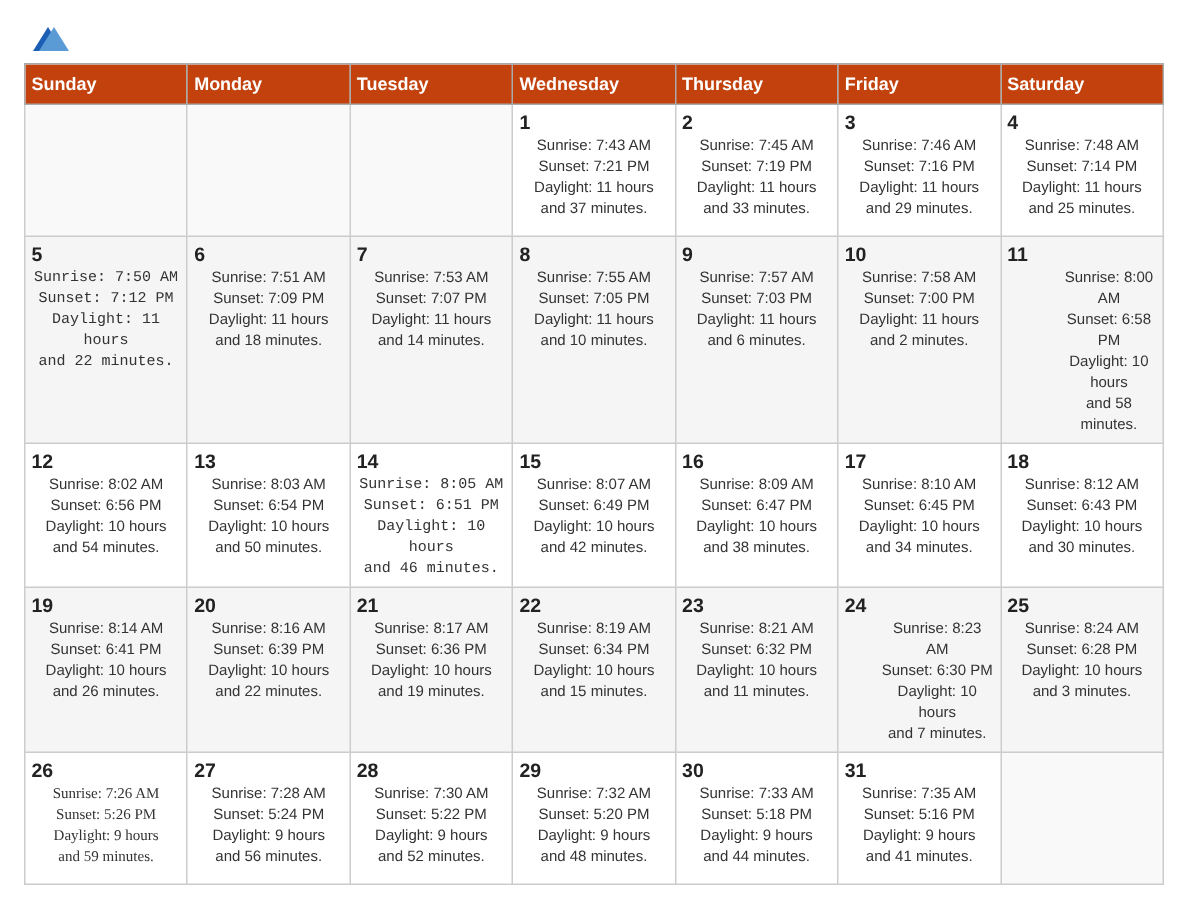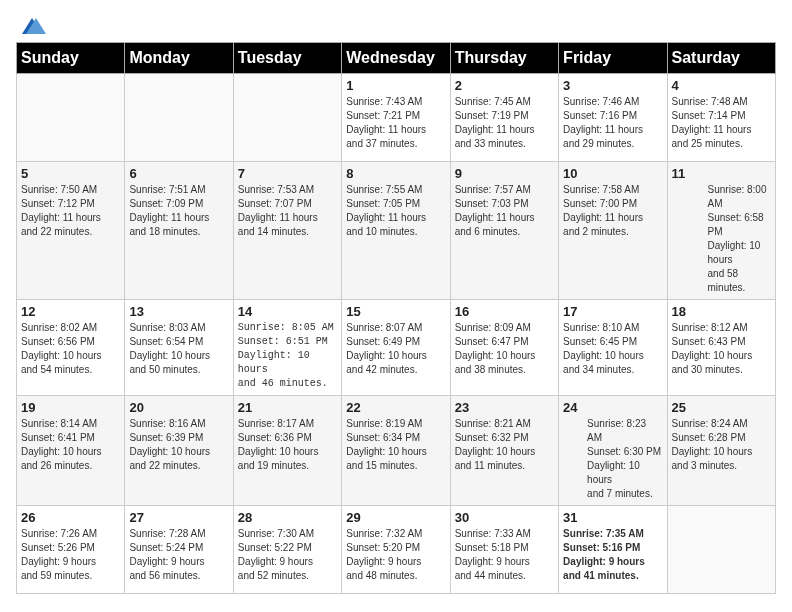--- a/index.html
+++ b/index.html
@@ -36,23 +36,23 @@
     .location-title {
       font-size: 16px;
       color: #333;
     }
     table {
       width: 100%;
       border-collapse: collapse;
       table-layout: fixed;
     }
     thead tr th {
-      background-color: #000000;
+      background-color: #c2410c;
       color: #fff;
-      font-size: 16px;
+      font-size: 12px;
       font-weight: bold;
       padding: 6px 4px;
       text-align: left;
       border: 1px solid #aaa;
     }
     tbody tr td {
       vertical-align: top;
       border: 1px solid #ccc;
       padding: 4px;
       font-size: 10px;
@@ -67,20 +67,21 @@
       font-size: 13px;
       font-weight: bold;
       color: #222;
       display: block;
       margin-bottom: 2px;
     }
     .day-info {
       font-size: 10px;
       color: #333;
       line-height: 1.4;
+      text-align: center;
     }
     .empty-cell {
       background: #f9f9f9;
     }
   </style>
 </head>
 <body>
 
 <div class="header">
   <div class="logo">
@@ -141,21 +142,21 @@
           <span class="day-number">4</span>
           <div class="day-info" style="white-space: pre-line;">Sunrise: 7:48 AM
 Sunset: 7:14 PM
 Daylight: 11 hours
 and 25 minutes.</div>
         </td>
       </tr>
       <tr>
         <td>
           <span class="day-number">5</span>
-          <div class="day-info" style="white-space: pre-line;">Sunrise: 7:50 AM
+          <div class="day-info" style="white-space: pre-line; font-family: Liberation Mono, monospace;">Sunrise: 7:50 AM
 Sunset: 7:12 PM
 Daylight: 11 hours
 and 22 minutes.</div>
         </td>
         <td>
           <span class="day-number">6</span>
           <div class="day-info" style="white-space: pre-line;">Sunrise: 7:51 AM
 Sunset: 7:09 PM
 Daylight: 11 hours
 and 18 minutes.</div>
@@ -294,21 +295,21 @@
           <span class="day-number">25</span>
           <div class="day-info" style="white-space: pre-line;">Sunrise: 8:24 AM
 Sunset: 6:28 PM
 Daylight: 10 hours
 and 3 minutes.</div>
         </td>
       </tr>
       <tr>
         <td>
           <span class="day-number">26</span>
-          <div class="day-info" style="white-space: pre-line;">Sunrise: 7:26 AM
+          <div class="day-info" style="white-space: pre-line; font-family: Liberation Serif, serif;">Sunrise: 7:26 AM
 Sunset: 5:26 PM
 Daylight: 9 hours
 and 59 minutes.</div>
         </td>
         <td>
           <span class="day-number">27</span>
           <div class="day-info" style="white-space: pre-line;">Sunrise: 7:28 AM
 Sunset: 5:24 PM
 Daylight: 9 hours
 and 56 minutes.</div>
@@ -329,21 +330,21 @@
         </td>
         <td>
           <span class="day-number">30</span>
           <div class="day-info" style="white-space: pre-line;">Sunrise: 7:33 AM
 Sunset: 5:18 PM
 Daylight: 9 hours
 and 44 minutes.</div>
         </td>
         <td>
           <span class="day-number">31</span>
-          <div class="day-info" style="white-space: pre-line; font-weight: bold;">Sunrise: 7:35 AM
+          <div class="day-info" style="white-space: pre-line;">Sunrise: 7:35 AM
 Sunset: 5:16 PM
 Daylight: 9 hours
 and 41 minutes.</div>
         </td>
         <td class="empty-cell"></td>
       </tr>
     </tbody>
 </table>
 
 </body></html>

